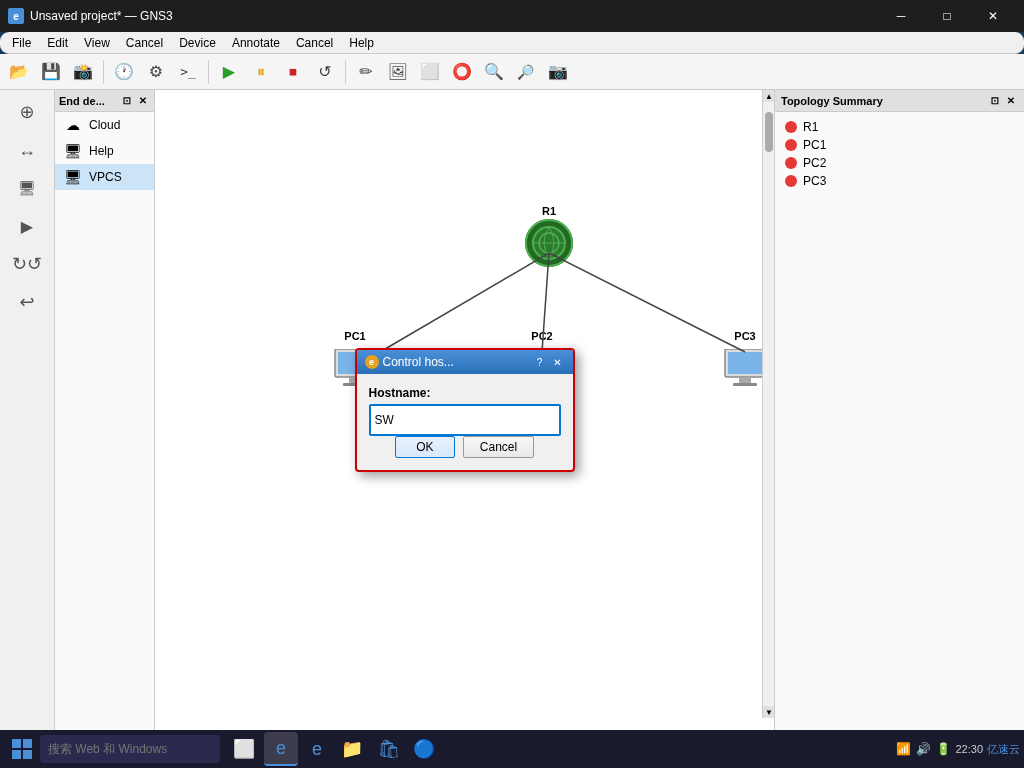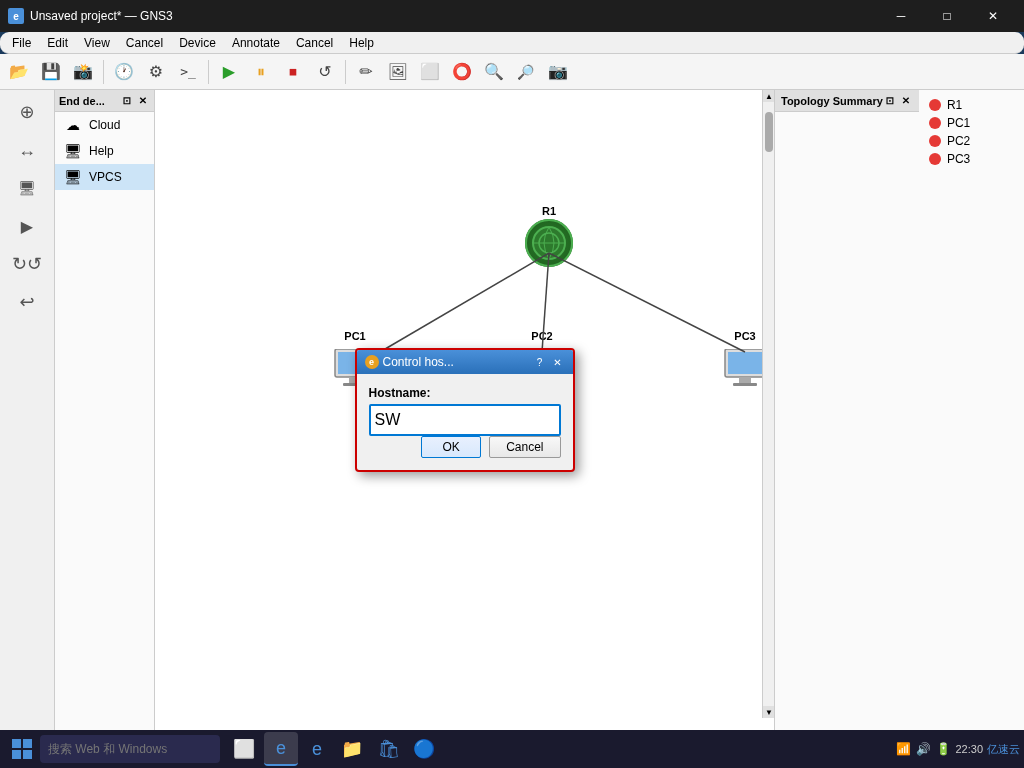--- a/index.html
+++ b/index.html
@@ -154,21 +154,21 @@
       border-radius: 50%;
       border: 2px solid #4caf50;
     }
 
     
     .topology-panel {
       width: 250px;
       background: #fafafa;
       border-left: 1px solid #ccc;
       display: flex;
-      flex-direction: row;
+      flex-direction: column;
     }
     .topology-header {
       background: #e0e0e0;
       padding: 2px 6px;
       font-size: 11px;
       font-weight: bold;
       display: flex;
       align-items: center;
       justify-content: space-between;
       border-bottom: 1px solid #ccc;
@@ -278,28 +278,28 @@
     .modal-controls { display: flex; gap: 4px; }
     .modal-ctrl { width: 14px; height: 14px; cursor: pointer; display: flex; align-items: center; justify-content: center; font-size: 10px; color: white; }
     .modal-body { padding: 12px; }
     .modal-label { font-size: 12px; margin-bottom: 4px; font-weight: bold; }
     .modal-input {
       width: 100%;
       height: 18px;
       border: 2px solid #0078d4;
       border-radius: 2px;
       padding: 14px 4px;
-      font-size: 16px;
+      font-size: 12px;
       font-family: inherit;
       outline: none;
       background: white;
     }
     .modal-buttons {
       display: flex;
-      justify-content: flex-end;
+      justify-content: center;
       gap: 8px;
     }
     .modal-btn {
       padding: 3px 16px;
       border: 1px solid #999;
       border-radius: 2px;
       background: linear-gradient(to bottom, #f8f8f8, #e8e8e8);
       cursor: pointer;
       font-size: 12px;
       min-width: 60px;

